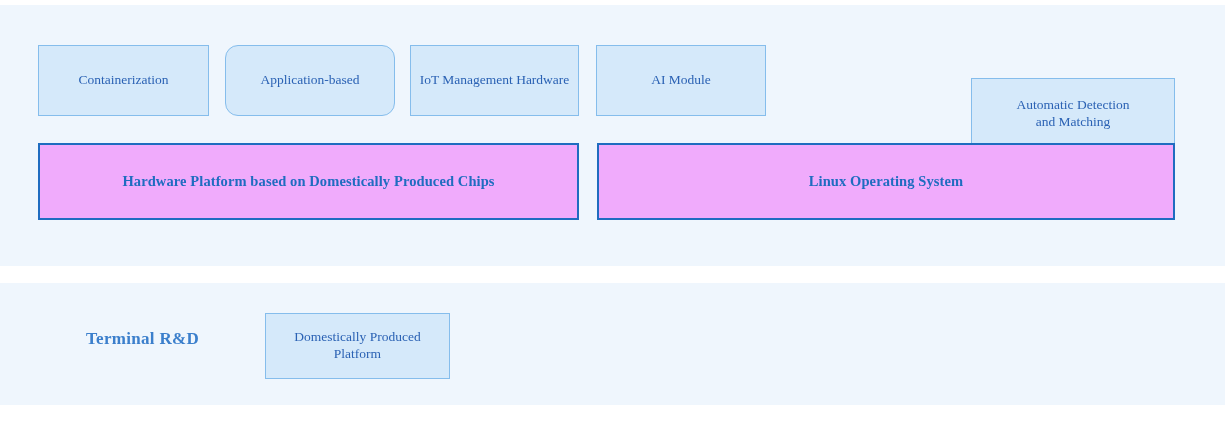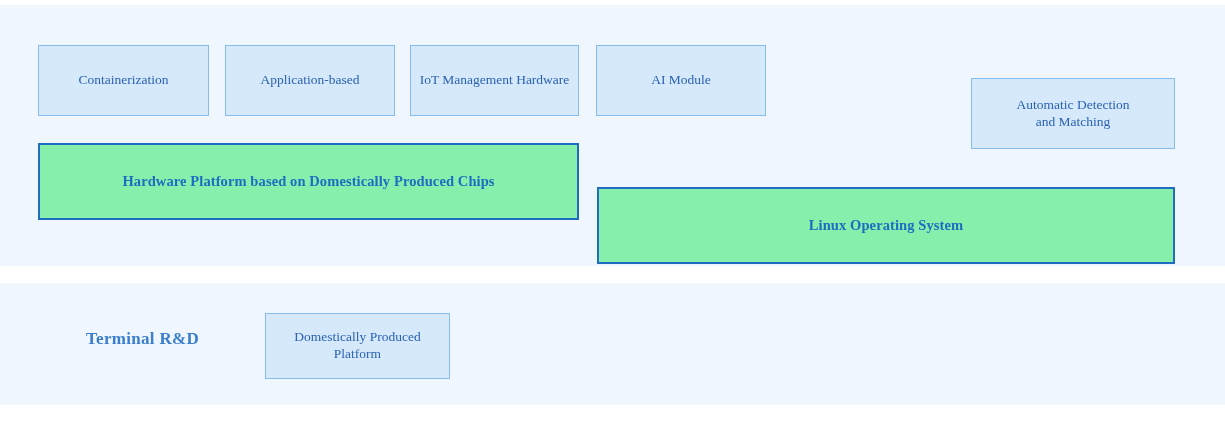--- a/index.html
+++ b/index.html
@@ -52,21 +52,21 @@
     font-size: 13.5px;
     line-height: 1.25;
     padding: 2px 6px;
     white-space: pre-line;
   }
 
   
   .platform-bar {
     position: absolute;
     box-sizing: border-box;
-    background: #86efac;
+    background: #f0abfc;
     border: 2px solid #1f6cc0;
     display: flex;
     align-items: center;
     justify-content: center;
     text-align: center;
     color: #1f6cc0;
     font-size: 14.5px;
     font-weight: bold;
     letter-spacing: 0.1px;
   }
@@ -80,29 +80,29 @@
     text-align: center;
     color: #3b7fcc;
     font-size: 17px;
     font-weight: bold;
     letter-spacing: 0.3px;
     line-height: 1.1;
   }
 
   
   #node-containerization   { left: 38px;  top: 45px; width: 171px; height: 71px; }
-  #node-application-based  { left: 225px; top: 45px; width: 170px; height: 71px; }
+  #node-application-based  { left: 225px; top: 45px; width: 170px; height: 71px; border-radius: 13px; }
   #node-iot-management     { left: 410px; top: 45px; width: 169px; height: 71px; }
   #node-ai-module          { left: 596px; top: 45px; width: 170px; height: 71px; }
   #node-plug-and-play      { left: 783px; top: 45px; width: 170px; height: 71px; }
   #node-auto-detection     { left: 971px; top: 45px; width: 204px; height: 71px; margin-top: 33px; }
 
   
   #bar-hardware-platform   { left: 38px;  top: 143px; width: 541px; height: 77px; }
-  #bar-linux-os            { left: 597px; top: 143px; width: 578px; height: 77px; margin-top: 44px; }
+  #bar-linux-os            { left: 597px; top: 143px; width: 578px; height: 77px; }
 
   
   #node-domestic-platform  { left: 265px; top: 313px; width: 185px; height: 66px; }
   #node-terminal-self-adapt{ left: 464px; top: 313px; width: 184px; height: 66px; }
   #node-app-architecture   { left: 667px; top: 313px; width: 274px; height: 66px; }
 </style>
 </head>
 <body>
 
 <div id="diagram-root">

